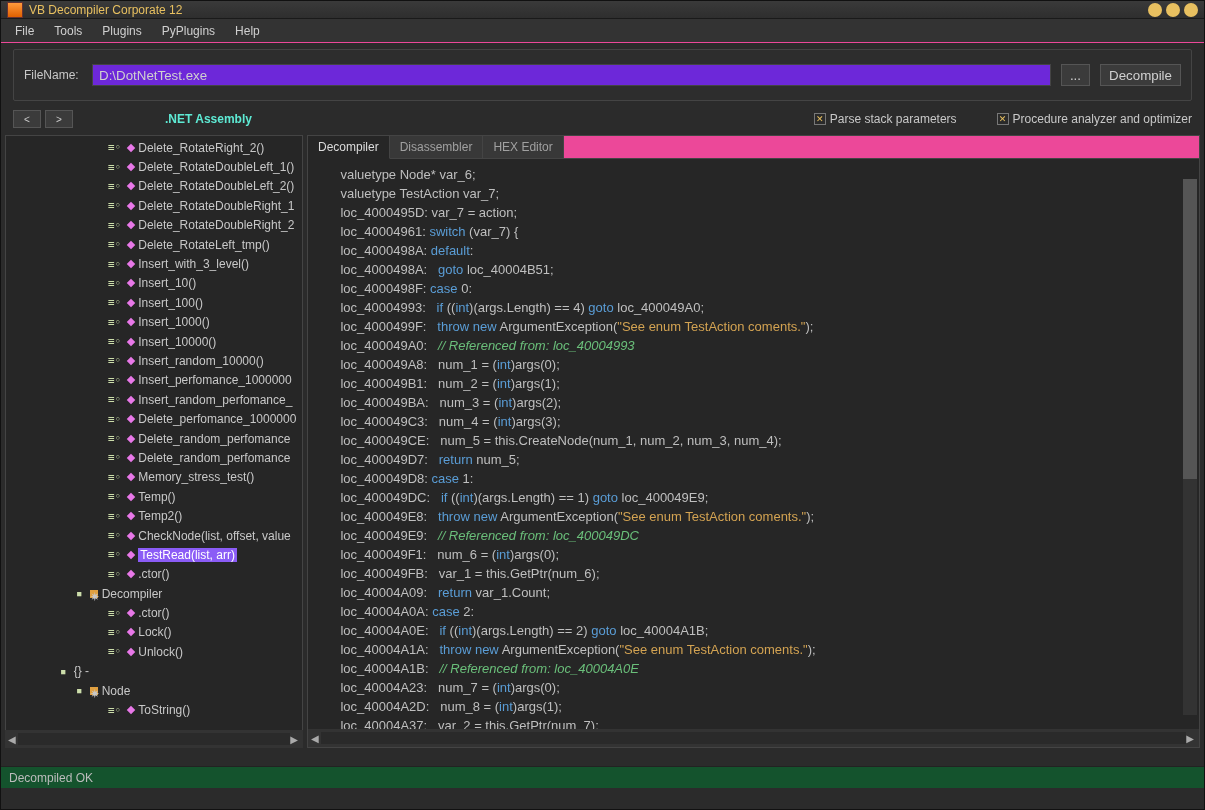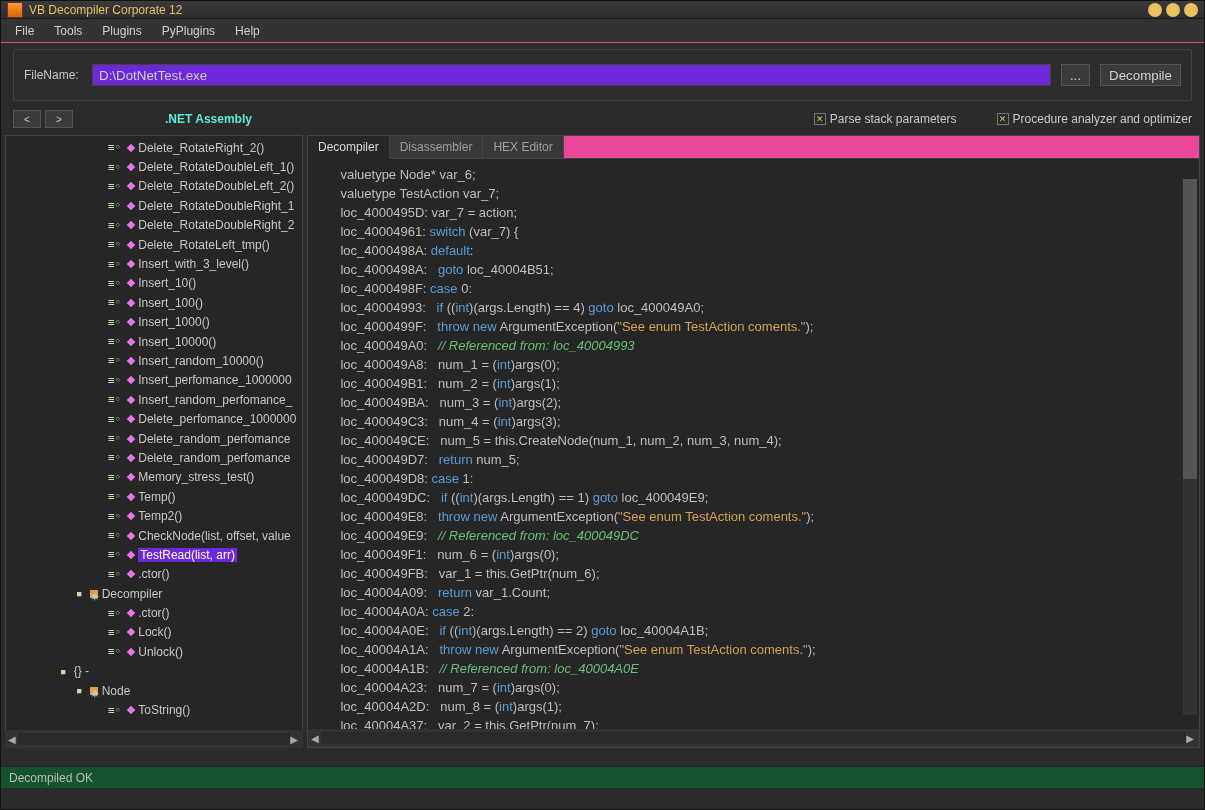--- a/index.html
+++ b/index.html
@@ -89,21 +89,21 @@
   cursor: default;
   white-space: nowrap;
 }
 .tree-row.level2 { padding-left: 70px; }
 .tree-row.level1 { padding-left: 54px; }
 .tree-row.level3 { padding-left: 102px; }
 .tree-icon-method { width: 6px; height: 6px; background: #e878e8; transform: rotate(45deg); }
 .tree-icon-class { width: 8px; height: 8px; background: #e0a040; }
 .glyph { color: #cda; font-family: monospace; font-size: 11px; margin-right: 3px; }
 .tree-row.selected .tlabel {
-  background: #6d28d9; color: #fff; padding: 0 2px;
+  background: #8b5cf6; color: #fff; padding: 0 2px;
 }
 .code-pane {
   flex: 1;
   background: #262626;
   border: 1px solid #444;
   display: flex; flex-direction: column;
 }
 .tabs { display: flex; border-bottom: 1px solid #444; background: #ec4899; }
 .tab { padding: 4px 10px; background: #383838; border-right: 1px solid #444; color: #a0a0a0; cursor: default; }
 .tab.active { background: #262626; color: #dcdcdc; border-bottom: 1px solid #262626; margin-bottom: -1px; }

